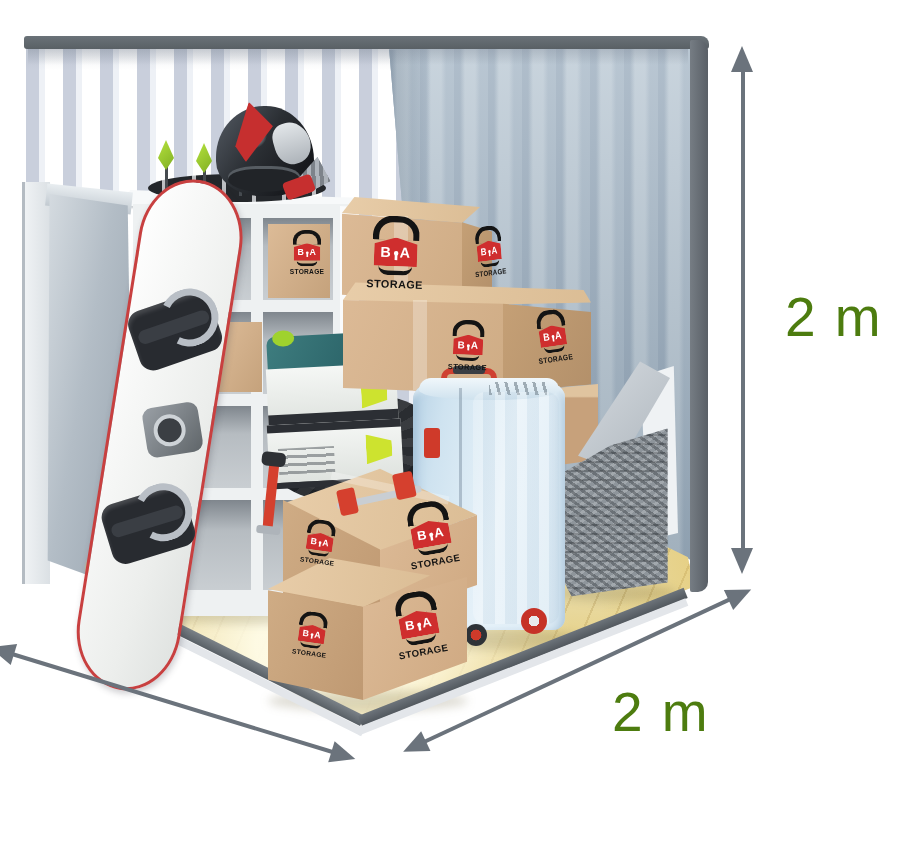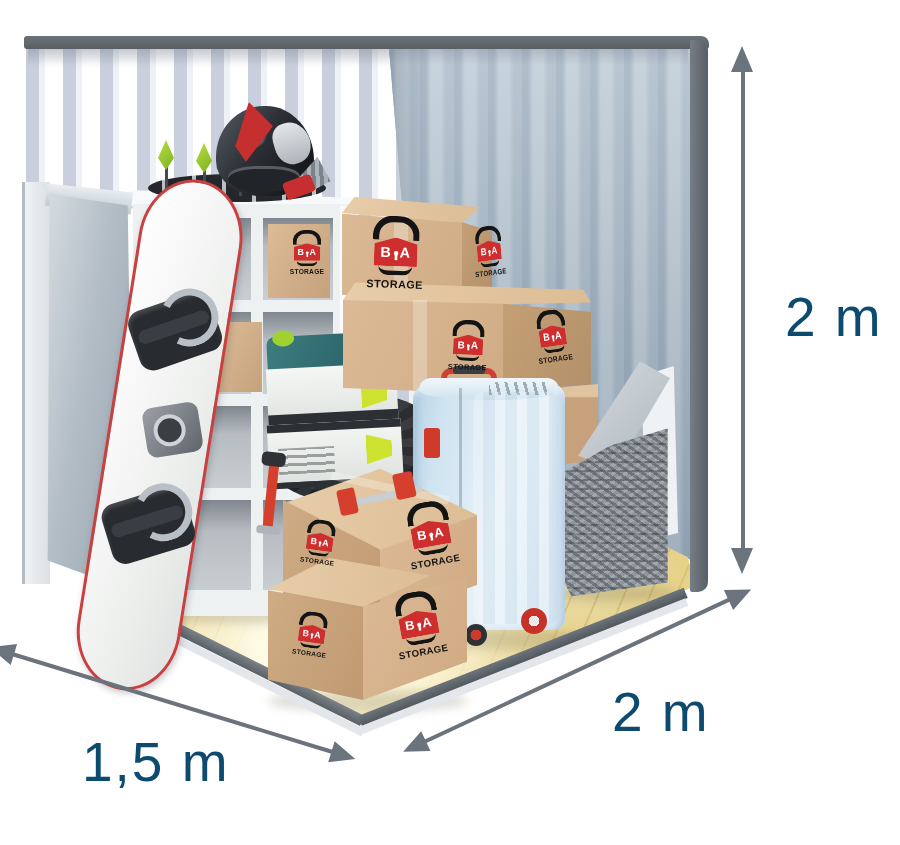--- a/index.html
+++ b/index.html
@@ -190,21 +190,21 @@
   .dim-line{position:absolute;height:4px;background:#6b737c;transform-origin:0 50%;}
   .dim-line .ah{position:absolute;top:-9px;width:0;height:0;
     border-top:11px solid rgba(0,0,0,0);border-bottom:11px solid rgba(0,0,0,0);}
   .dim-line .ah-start{left:-23px;border-right:25px solid #6b737c;}
   .dim-line .ah-end{right:-23px;border-left:25px solid #6b737c;}
   .dim-vert{left:741px;top:70px;width:4px;height:480px;background:#6b737c;}
   .ah-up{left:731px;top:46px;width:0;height:0;border-left:11px solid rgba(0,0,0,0);
     border-right:11px solid rgba(0,0,0,0);border-bottom:26px solid #6b737c;}
   .ah-down{left:731px;top:548px;width:0;height:0;border-left:11px solid rgba(0,0,0,0);
     border-right:11px solid rgba(0,0,0,0);border-top:26px solid #6b737c;}
-  .dim-label{position:absolute;color:#0c4a6e;font-size:55px;letter-spacing:2px;white-space:nowrap;}
+  .dim-label{position:absolute;color:#4d7c0f;font-size:55px;letter-spacing:2px;white-space:nowrap;}
 </style>
 </head>
 <body>
 
 <div class="stage">
 
   <div class="abs back-wall"></div>
   <div class="abs right-wall"></div>
   <div class="abs frame-top-shadow"></div>
 
@@ -450,15 +450,14 @@
   <div class="dim-line" style="left:424px;top:740px;width:338px;transform:rotate(-25deg);">
     <div class="ah ah-start"></div>
     <div class="ah ah-end"></div>
   </div>
   <div class="dim-label" style="left:612px;top:680px;">2 m</div>
 
   <div class="dim-line" style="left:12px;top:652px;width:336px;transform:rotate(17deg);">
     <div class="ah ah-start"></div>
     <div class="ah ah-end"></div>
   </div>
-  <div class="dim-label" style="left:82px;top:730px;">1,5 m</div>
 
 </div>
 
 </body></html>

